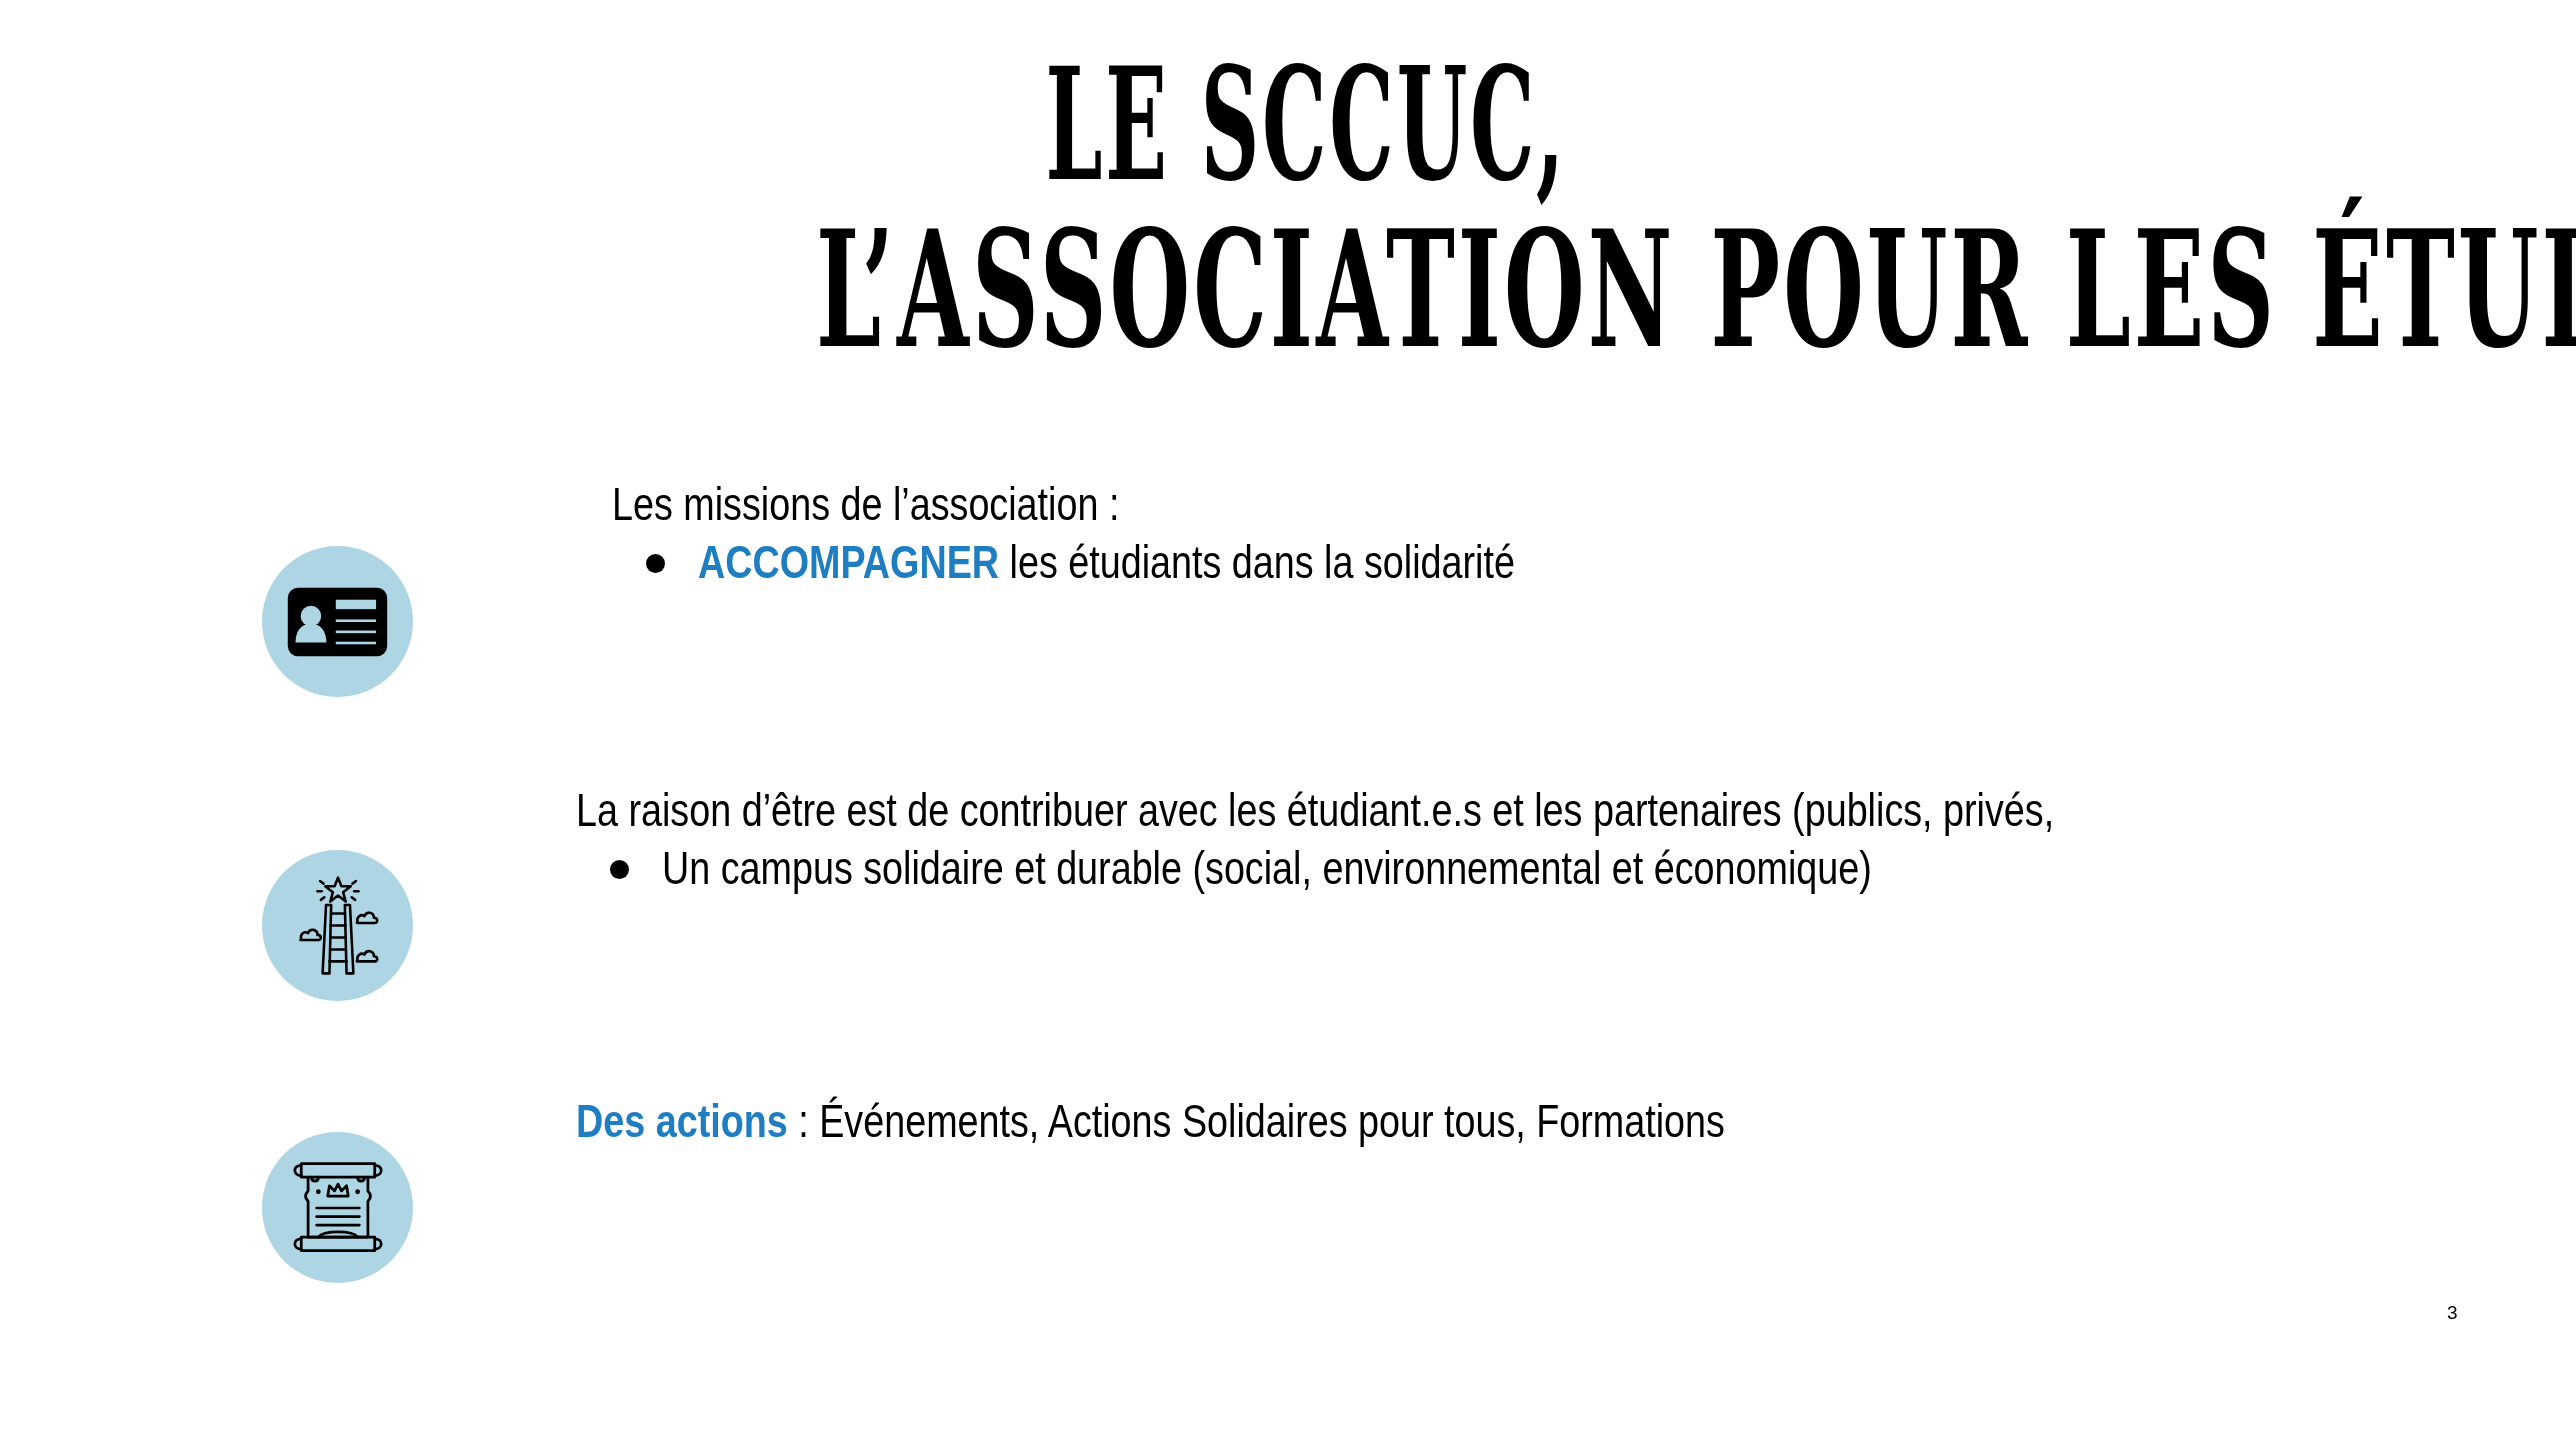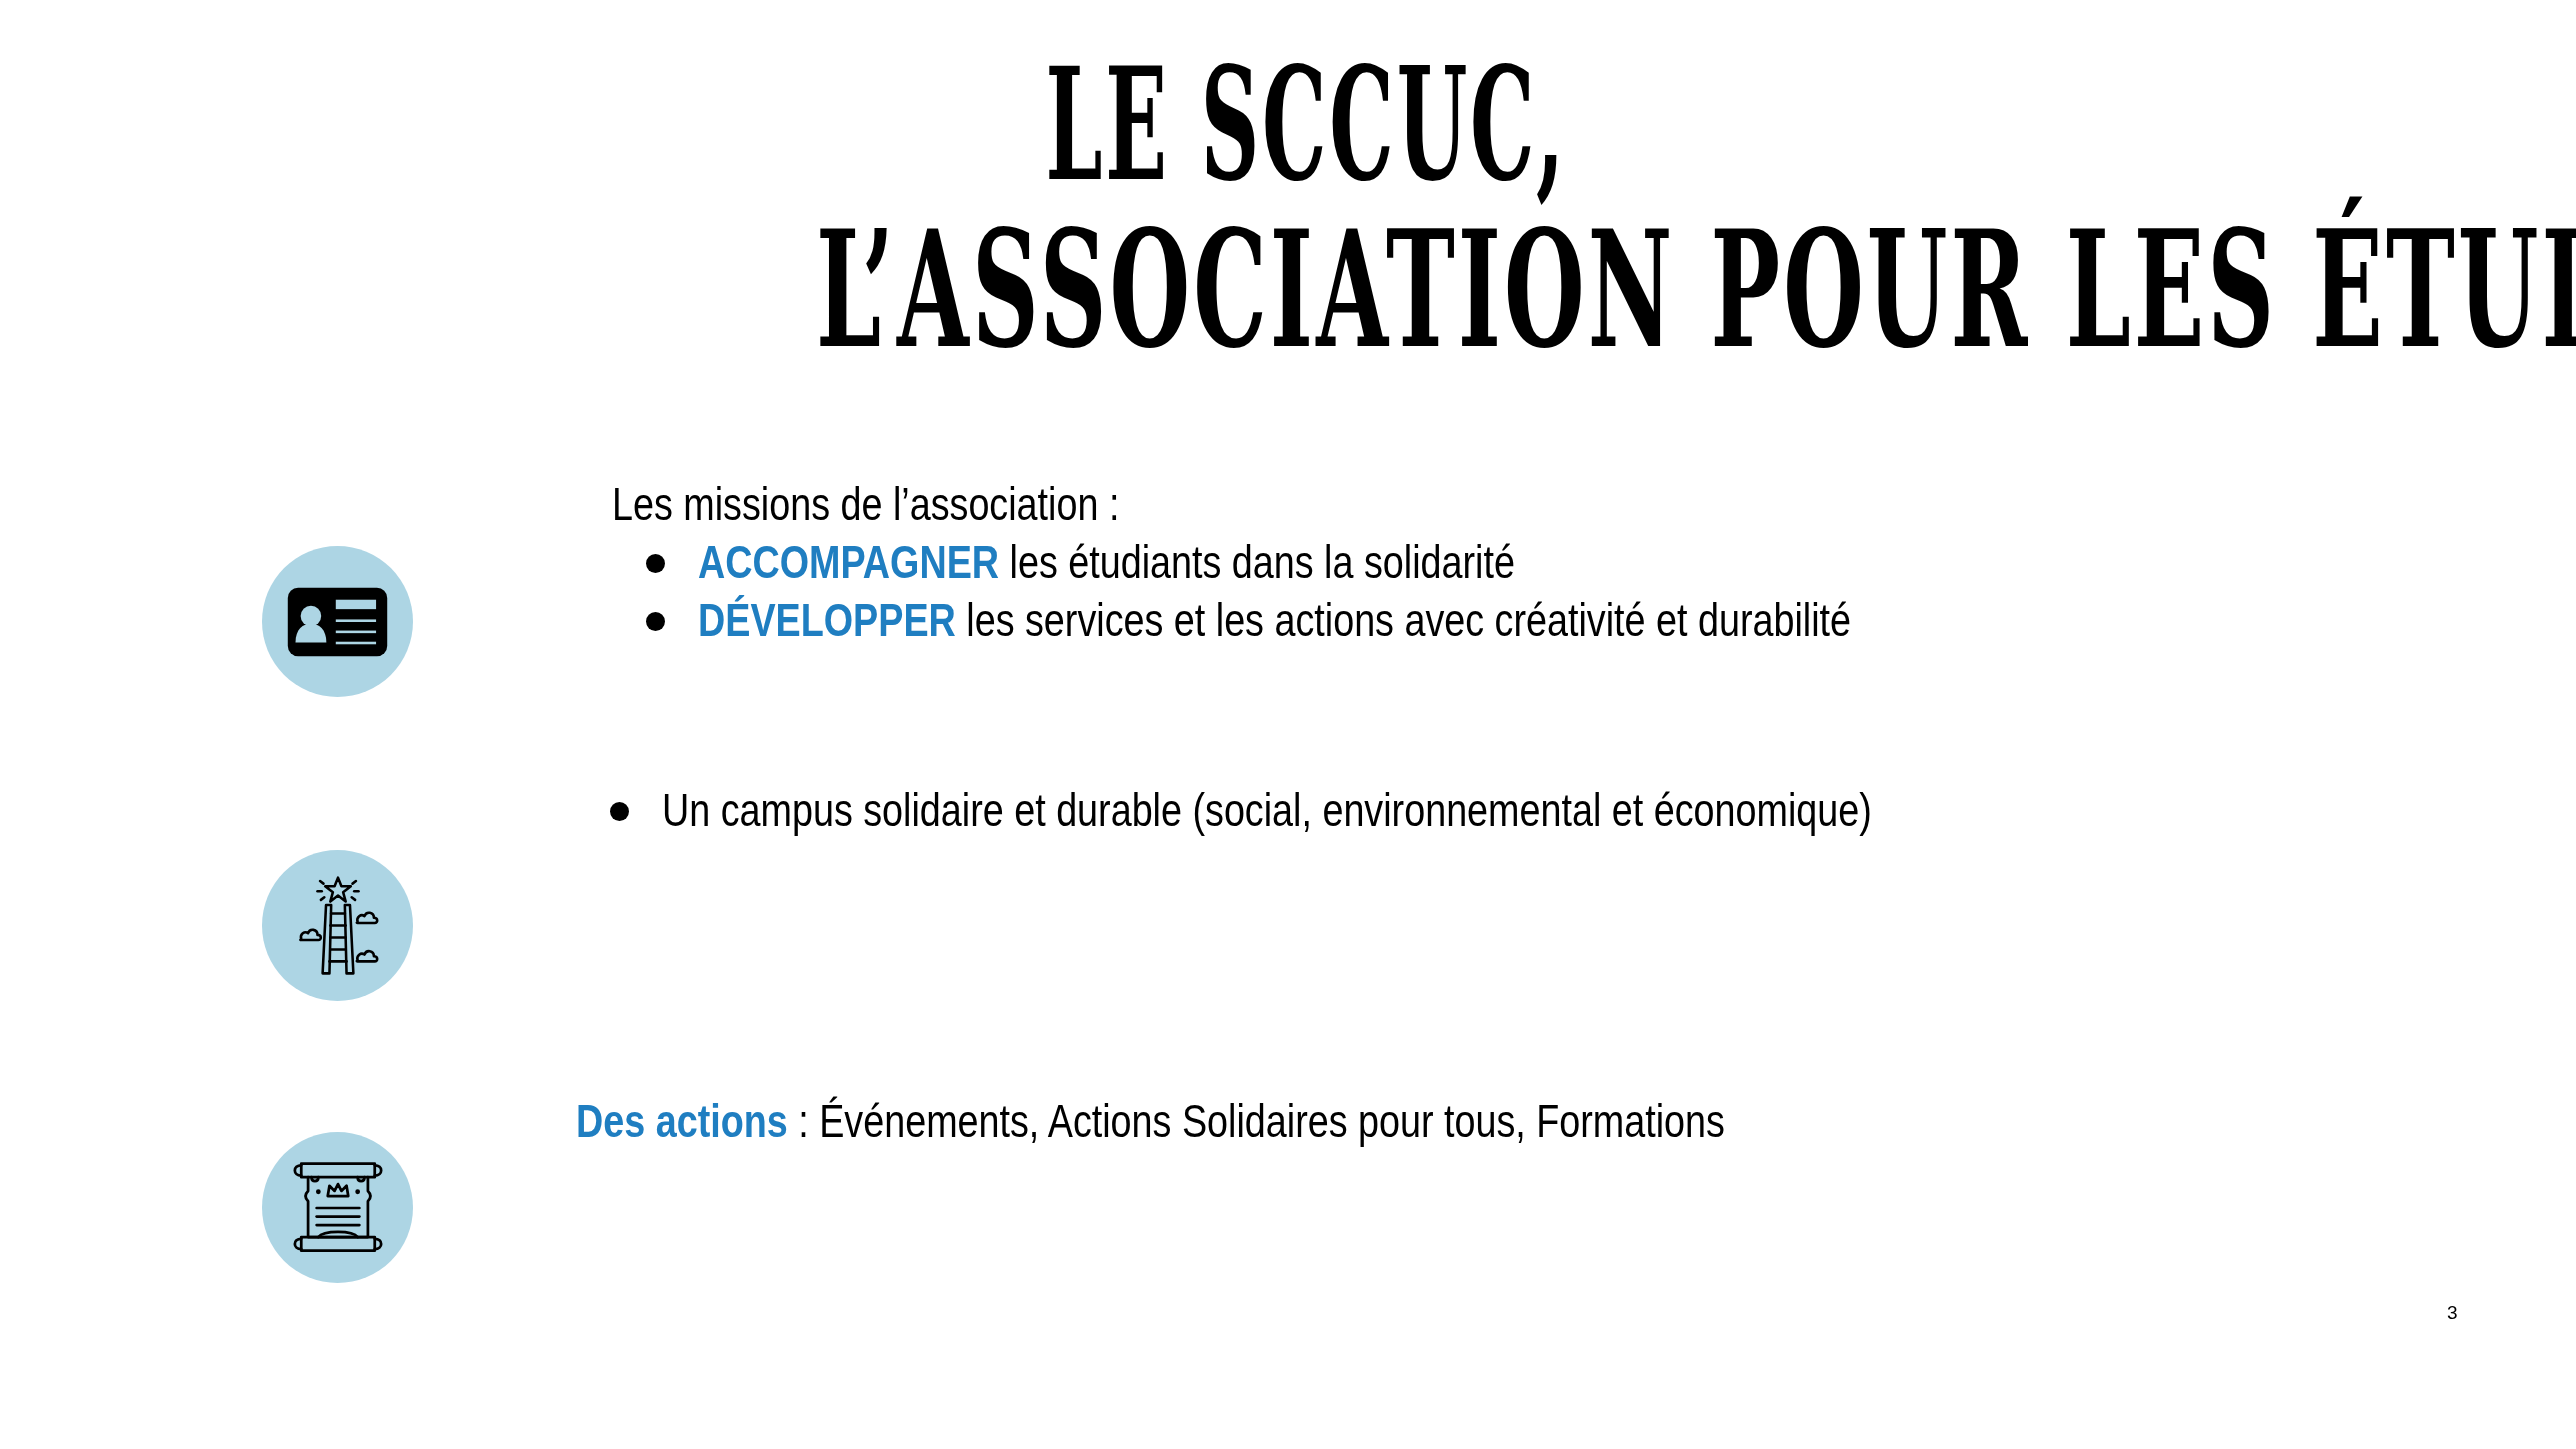--- a/index.html
+++ b/index.html
@@ -199,29 +199,26 @@
   <div class="text-block block1">
     <span class="para">
       <span class="cond">Les missions de l’association :</span>
     </span>
     <span class="bullet-line">
       <span class="bullet-dot"></span>
       <span class="cond">
         <span class="accent">ACCOMPAGNER</span><span> les étudiants dans la solidarité</span>
       </span>
     </span>
-    <span class="bullet-line">
-      <span class="bullet-dot"></span>
-      <span class="cond">
-        <span class="accent">DÉVELOPPER</span><span> les services et les actions avec créativité et durabilité</span>
-      </span>
-    </span>
   </div>
 
   <div class="text-block block2">
+    <span class="para">
+      <span class="cond">La raison d’être est de contribuer avec les étudiant.e.s et les partenaires (publics, privés,</span>
+    </span>
     <span class="bullet-line">
       <span class="bullet-dot"></span>
       <span class="cond">Un campus solidaire et durable (social, environnemental et économique)</span>
     </span>
   </div>
 
   <div class="text-block block3">
     <span class="para">
       <span class="cond">
         <span class="accent">Des actions</span><span> : Événements, Actions Solidaires pour tous, Formations</span>

